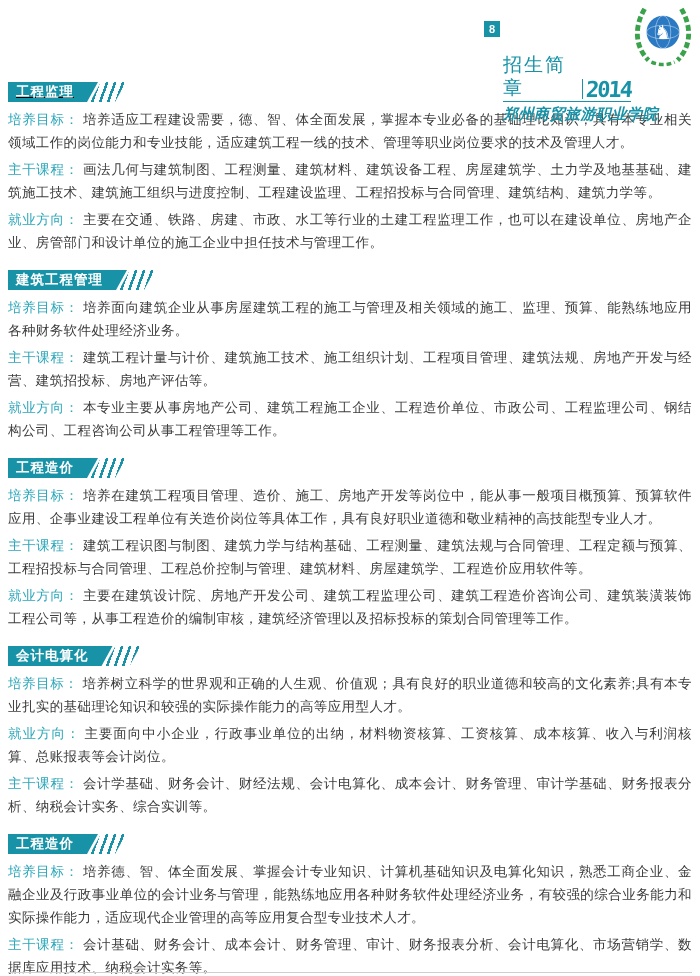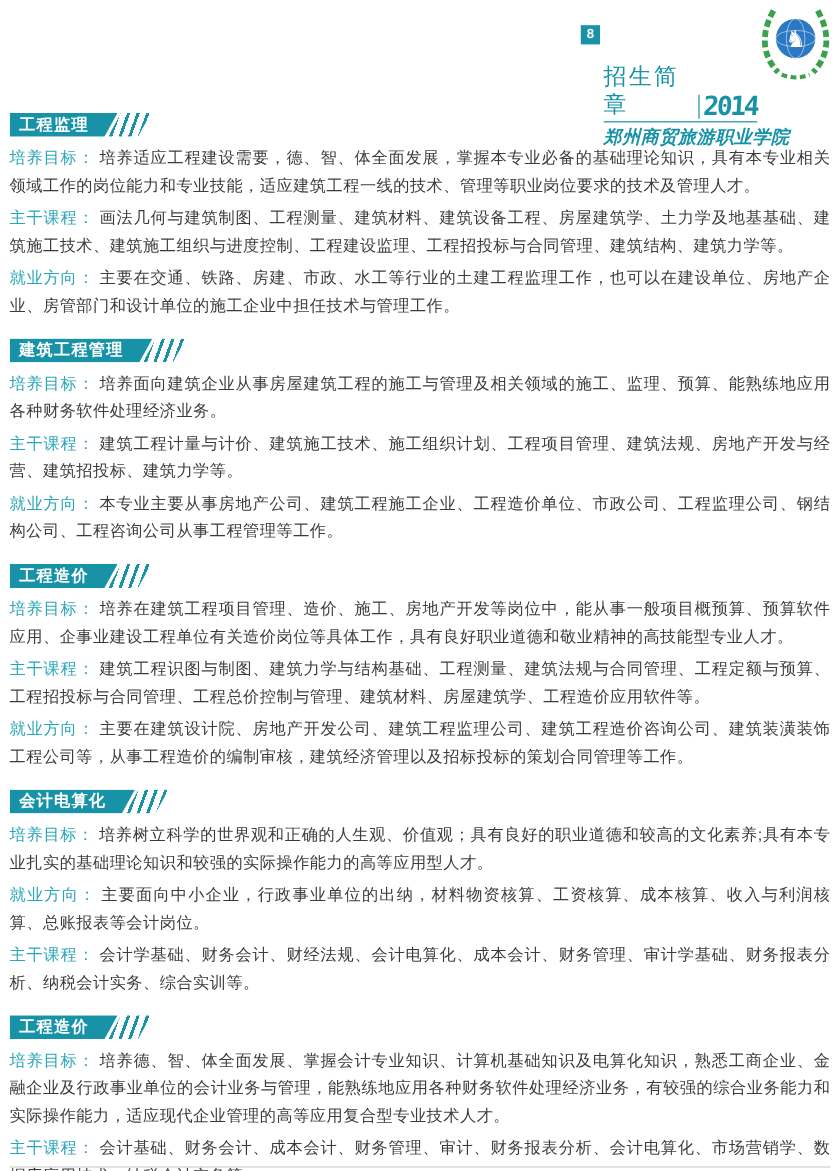--- a/index.html
+++ b/index.html
@@ -21,21 +21,21 @@
   .mast-divider{width:1px;height:20px;background:var(--teal);margin:0 3px 1px 2px;}
   .mast-year{font-family:"DejaVu Sans Mono", monospace;font-weight:bold;color:var(--teal);
     font-size:22px;line-height:0.9;letter-spacing:-2px;transform:skewX(-4deg);}
   .mast-school{font-family:"Liberation Serif", serif;font-style:italic;font-weight:bold;color:var(--teal);
     font-size:15px;letter-spacing:0.5px;margin-top:3px;white-space:nowrap;}
   .logo{position:absolute;left:632px;top:2px;}
 
   
   .content{padding:2px 8px 0 8px;}
   .badge{display:flex;align-items:stretch;height:20px;margin:16px 0 6px 0;}
-  .badge:first-child{margin-top:16px;}
+  .badge:first-child{margin-top:4px;text-decoration:underline;}
   .badge-box{background:var(--teal);color:#fff;font-weight:bold;font-size:13.5px;line-height:20px;
     letter-spacing:1px;padding:0 24px 0 8px;
     clip-path:polygon(0 0,100% 0,calc(100% - 11px) 100%,0 100%);}
   .badge-stripes{width:36px;height:20px;margin-left:-8px;
     background:repeating-linear-gradient(110deg,var(--teal) 0 2.5px,transparent 2.5px 7.5px);
     clip-path:polygon(11px 0,100% 0,calc(100% - 11px) 100%,0 100%);}
   .para{font-size:13.5px;line-height:23px;color:var(--ink);text-align:justify;
     letter-spacing:0.4px;margin-bottom:4px;}
   .para .lbl{color:var(--label);font-weight:normal;margin-right:4px;}
   .bottom-rule{position:absolute;left:8px;right:8px;bottom:3px;height:1px;background:#cfcfcf;}
@@ -85,21 +85,21 @@
     </p>
 
     <div class="badge">
       <span class="badge-box">建筑工程管理</span>
       <span class="badge-stripes"></span>
     </div>
     <p class="para">
       <span class="lbl">培养目标：</span><span>培养面向建筑企业从事房屋建筑工程的施工与管理及相关领域的施工、监理、预算、能熟练地应用各种财务软件处理经济业务。</span>
     </p>
     <p class="para">
-      <span class="lbl">主干课程：</span><span>建筑工程计量与计价、建筑施工技术、施工组织计划、工程项目管理、建筑法规、房地产开发与经营、建筑招投标、建筑力学等。</span>
+      <span class="lbl">主干课程：</span><span>建筑工程计量与计价、建筑施工技术、施工组织计划、工程项目管理、建筑法规、房地产开发与经营、建筑招投标、房地产评估等。</span>
     </p>
     <p class="para">
       <span class="lbl">就业方向：</span><span>本专业主要从事房地产公司、建筑工程施工企业、工程造价单位、市政公司、工程监理公司、钢结构公司、工程咨询公司从事工程管理等工作。</span>
     </p>
 
     <div class="badge">
       <span class="badge-box">工程造价</span>
       <span class="badge-stripes"></span>
     </div>
     <p class="para">

